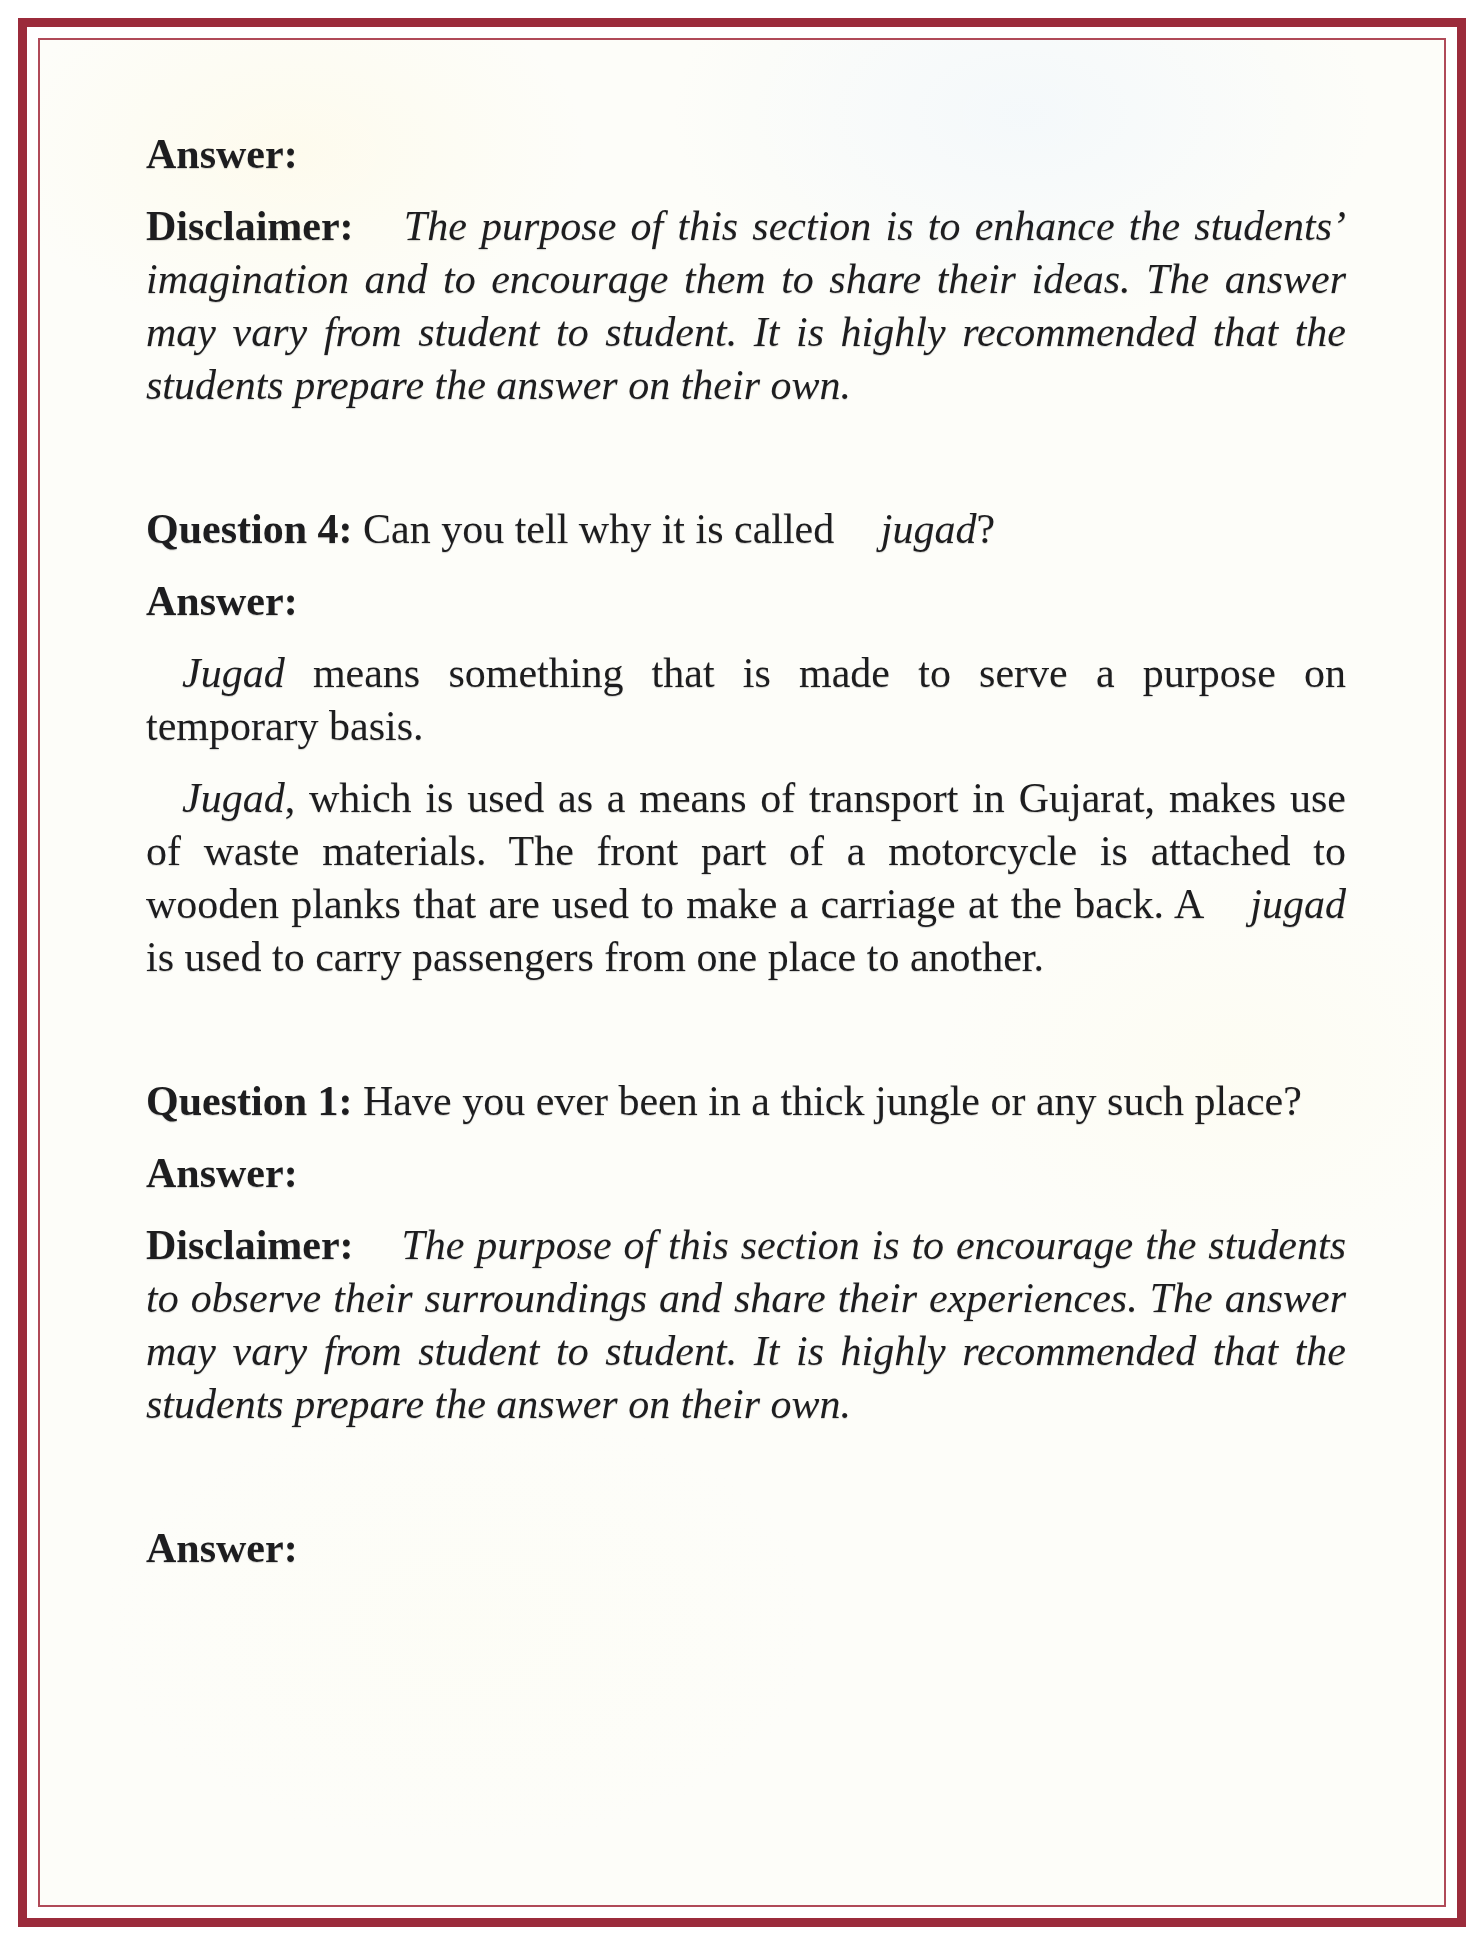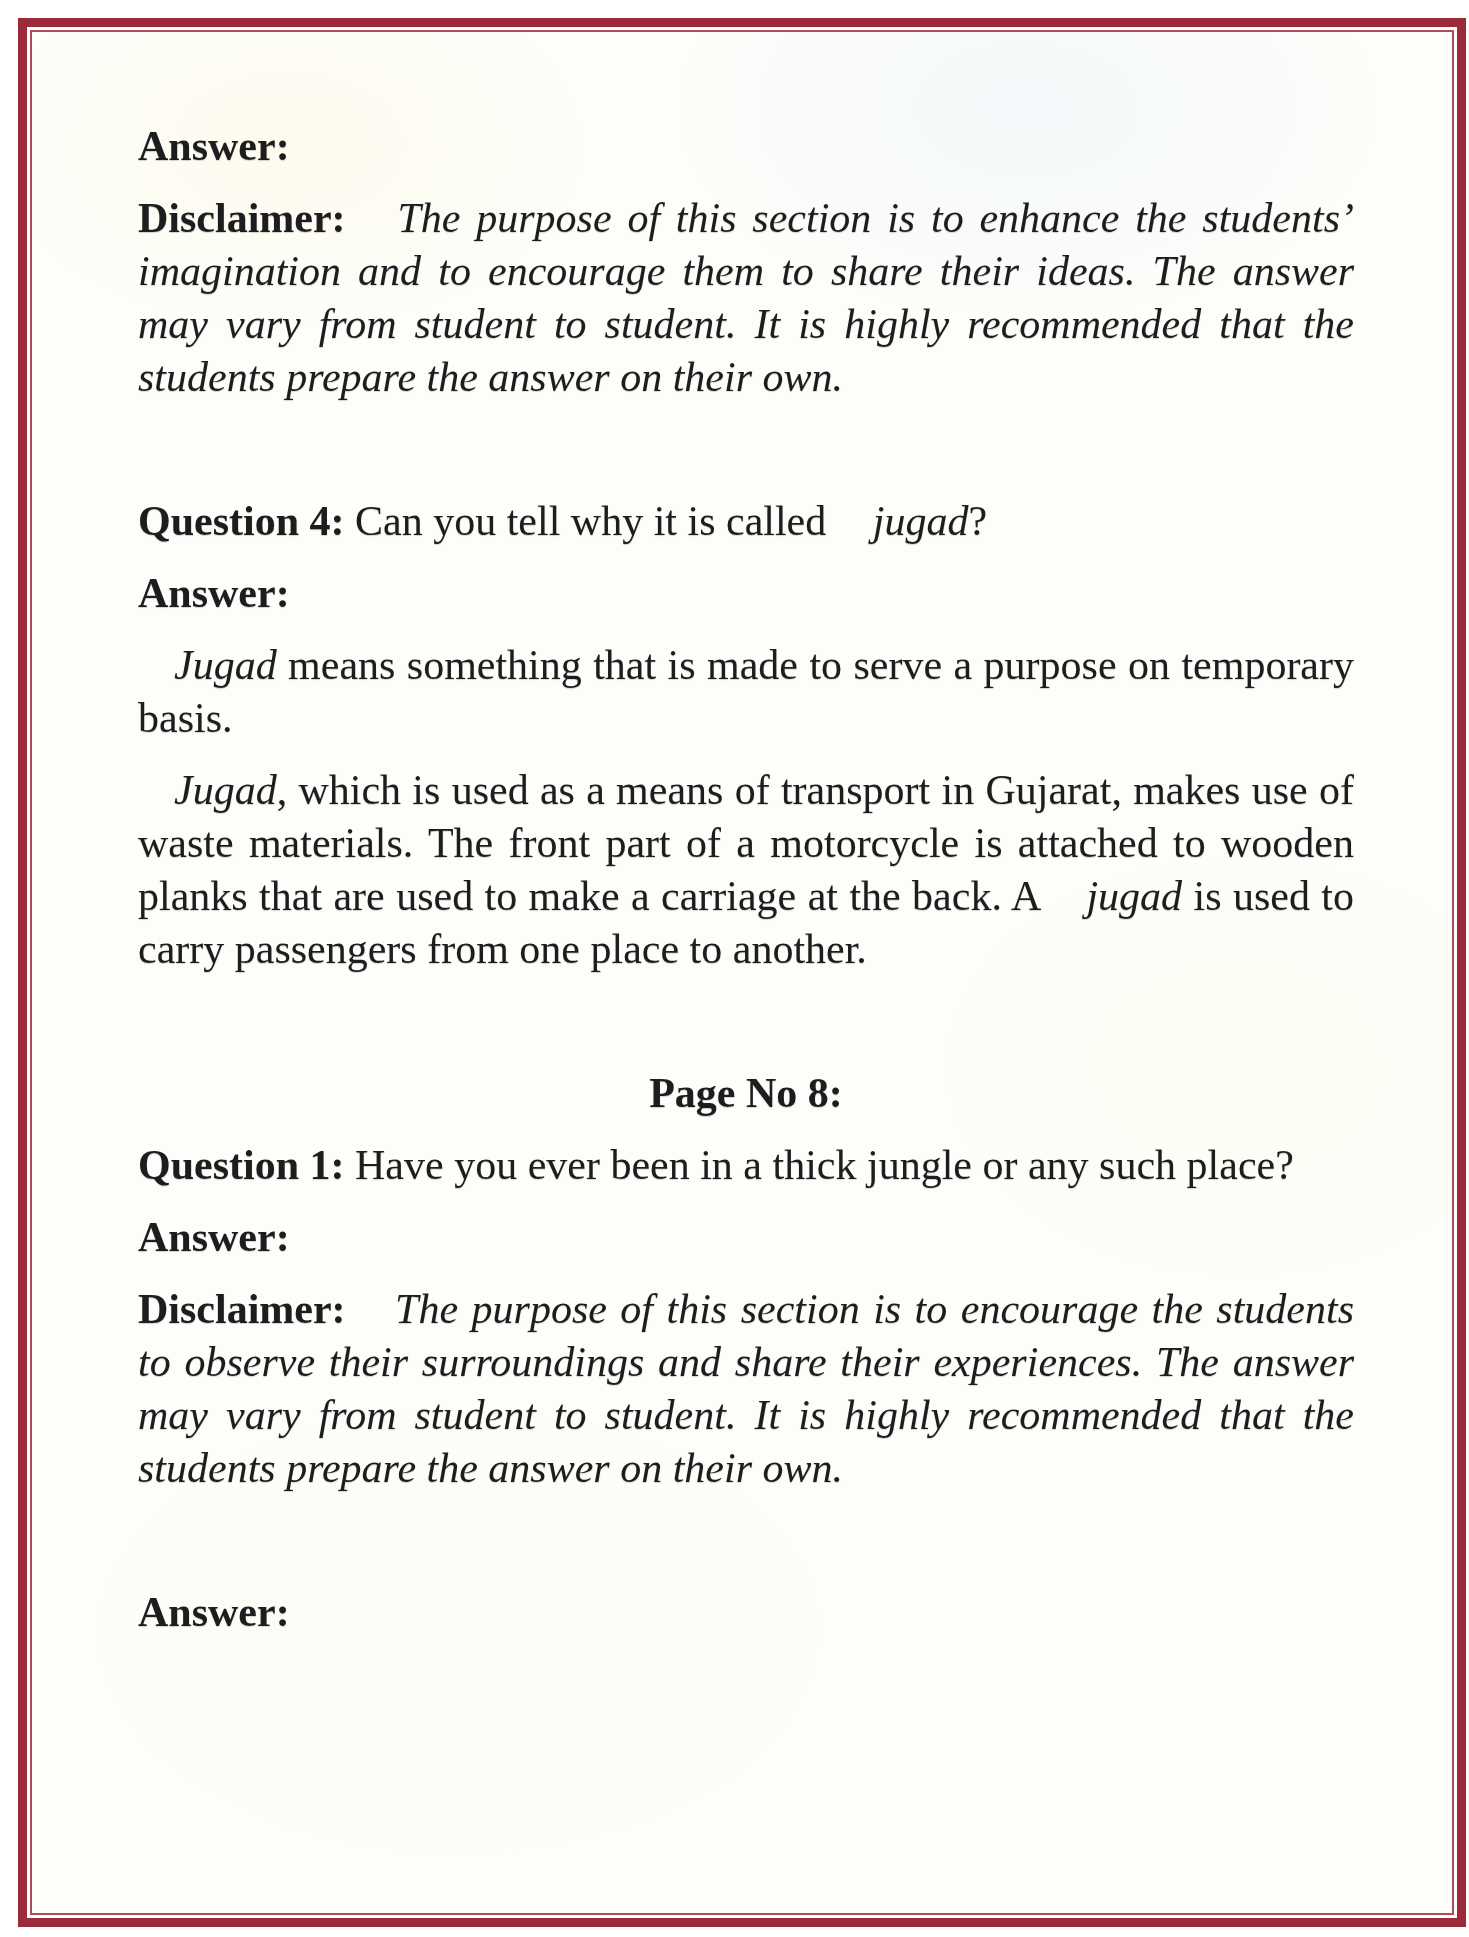--- a/index.html
+++ b/index.html
@@ -11,21 +11,21 @@
     overflow: hidden;
     font-family: "Liberation Serif", "DejaVu Serif", serif;
   }
   .frame-outer {
     position: absolute;
     left: 18px;
     top: 18px;
     right: 3px;
     bottom: 10px;
     border: 9px solid #9b2b3b;
-    padding: 3px;
+    padding: 11px;
     box-sizing: border-box;
     background: #ffffff;
   }
   .frame-inner {
     width: 100%;
     height: 100%;
     box-sizing: border-box;
     border: 2px solid #b04a58;
     background:
       radial-gradient(ellipse 420px 260px at 18% 6%, rgba(255,247,216,0.35), rgba(255,247,216,0) 70%),
@@ -65,21 +65,20 @@
       <p class="blk"><span class="b">Question 4:</span><span> Can you tell why it is called </span><span class="i">jugad</span><span>?</span></p>
 
       <p class="blk"><span class="b">Answer:</span></p>
 
       <p class="blk just"><span class="i">Jugad</span><span> means something that is made to serve a purpose on temporary basis.</span></p>
 
       <p class="blk just"><span class="i">Jugad</span><span>, which is used as a means of transport in Gujarat, makes use of waste materials. The front part of a motorcycle is attached to wooden planks that are used to make a carriage at the back. A </span><span class="i">jugad</span><span> is used to carry passengers from one place to another.</span></p>
 
       <div class="gap"></div>
 
-      <p class="blk center"><span class="b">Page No 8:</span></p>
 
       <p class="blk"><span class="b">Question 1:</span><span> Have you ever been in a thick jungle or any such place?</span></p>
 
       <p class="blk"><span class="b">Answer:</span></p>
 
       <p class="blk just"><span class="bi">Disclaimer:</span><span class="i"> The purpose of this section is to encourage the students to observe their surroundings and share their experiences. The answer may vary from student to student. It is highly recommended that the students prepare the answer on their own.</span></p>
 
       <div class="gap"></div>
 
 

